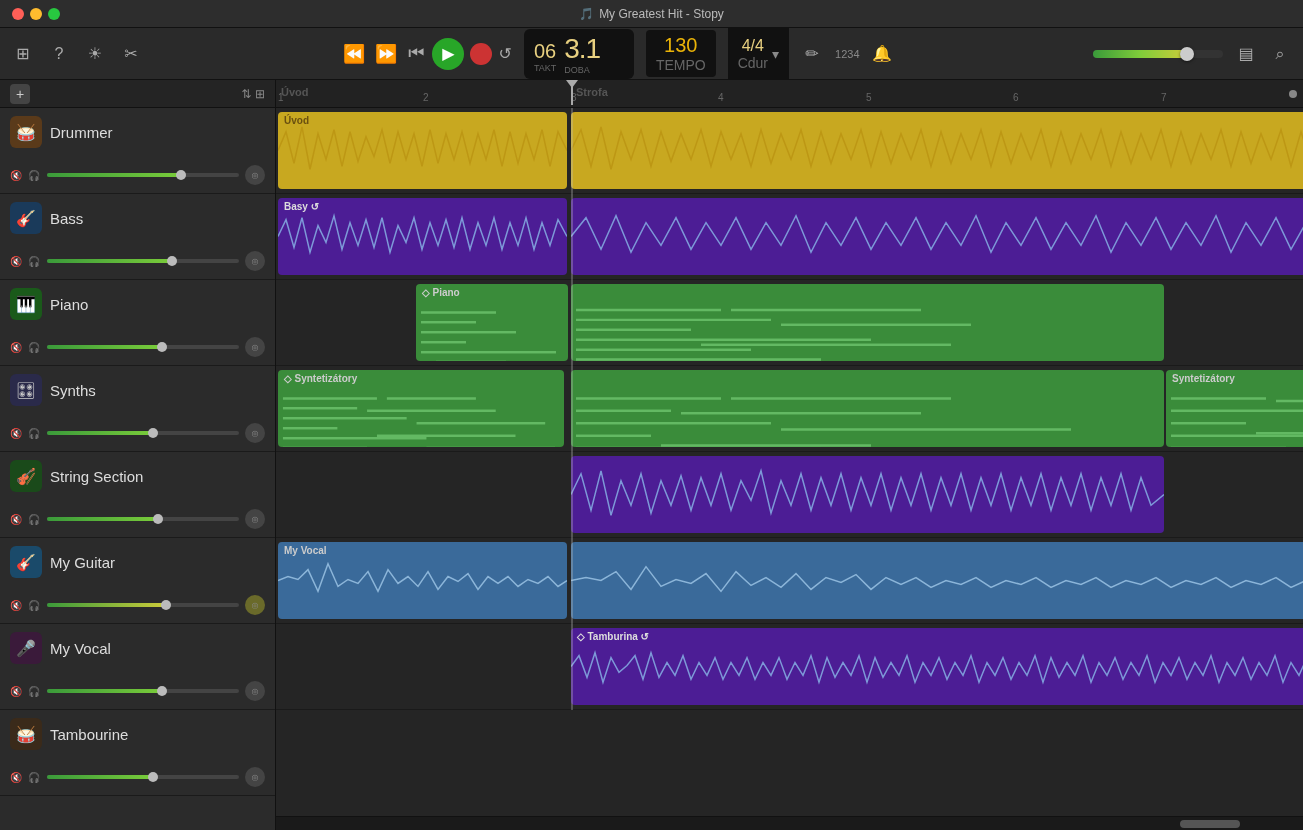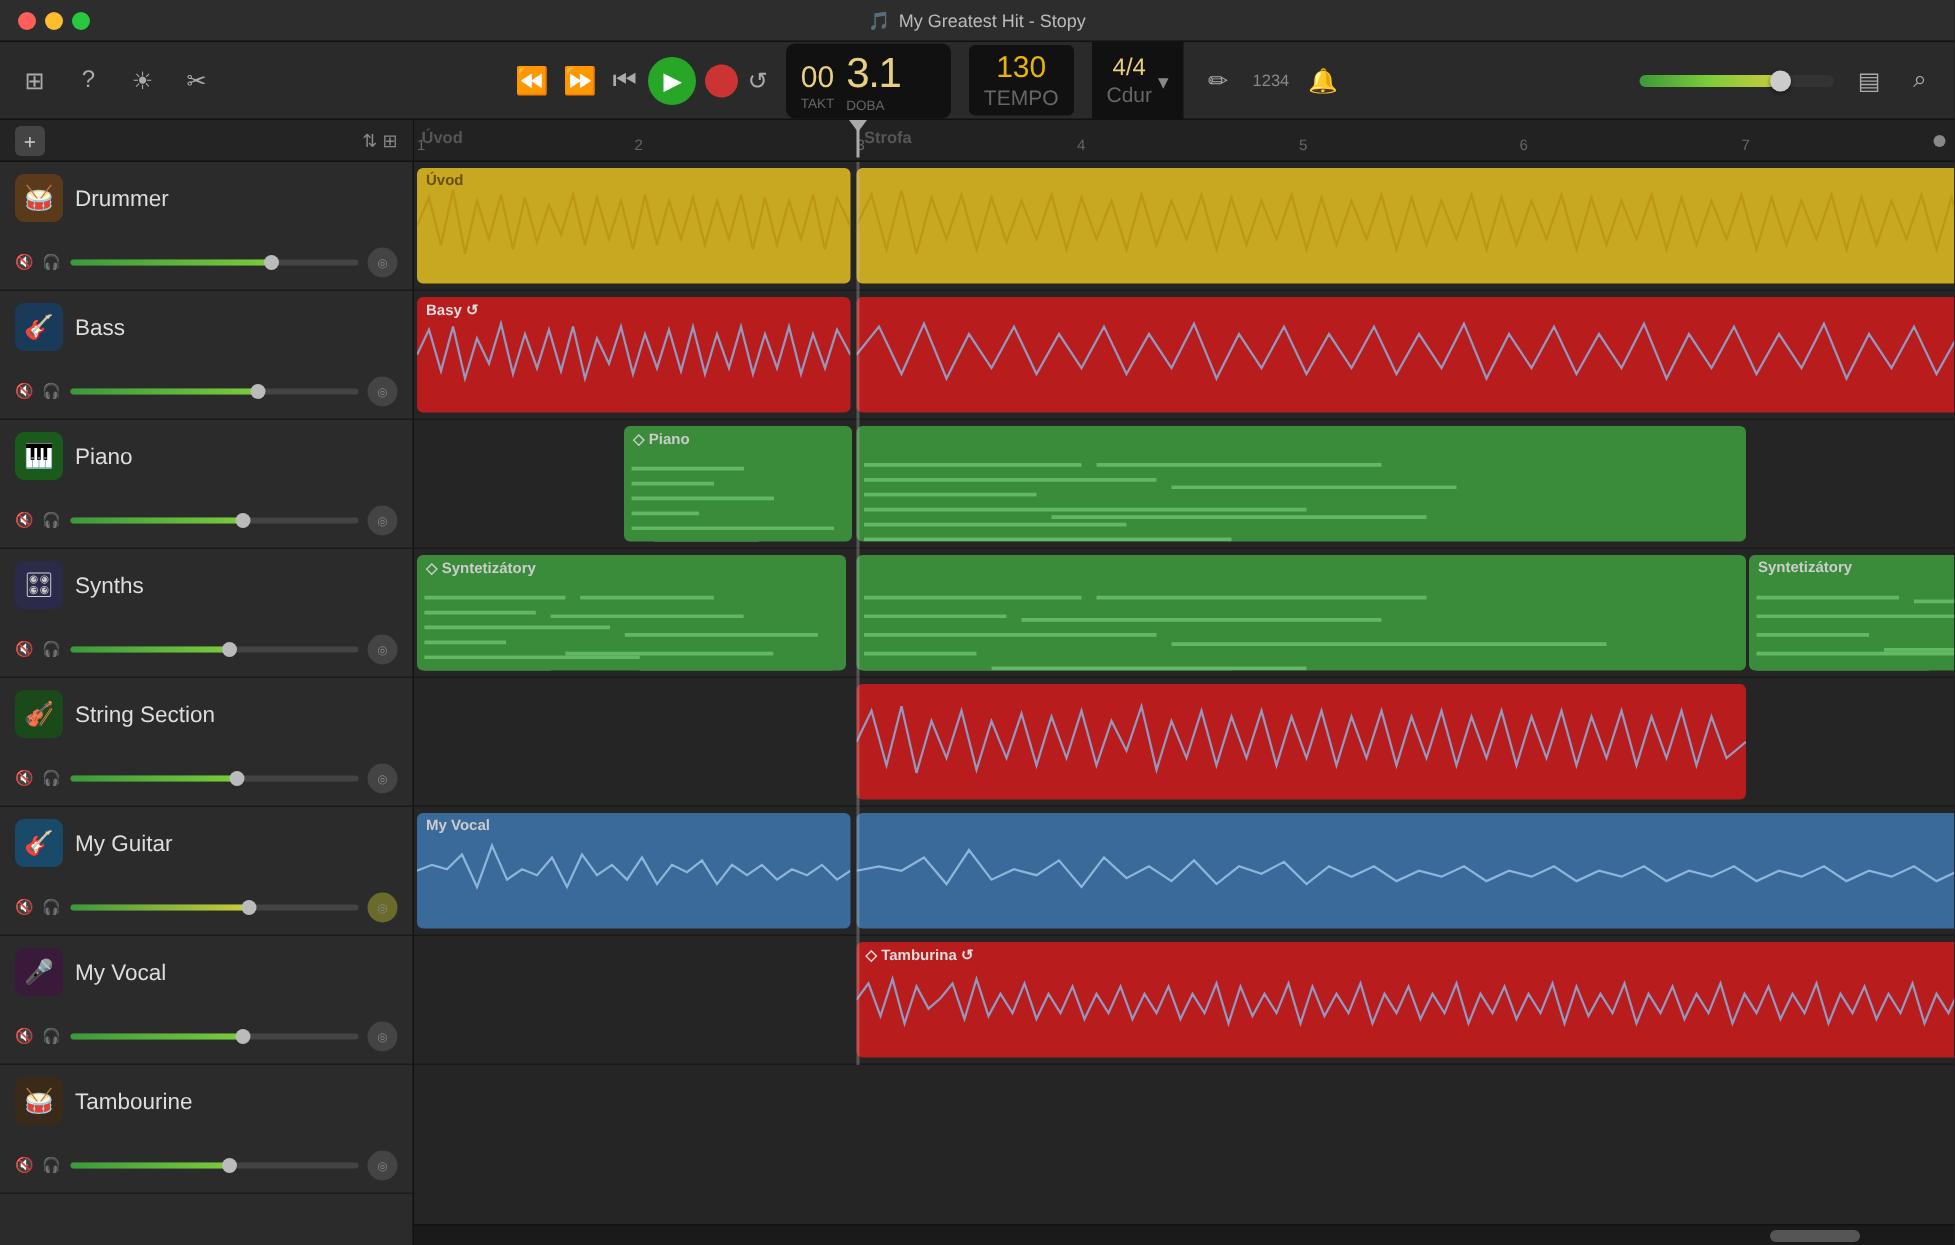--- a/index.html
+++ b/index.html
@@ -269,21 +269,21 @@
     }
 
     
     .region-yellow {
       background: #c8a820;
     }
     .region-yellow .region-label { color: #333; }
 
     
     .region-blue {
-      background: #b91c1c;
+      background: #4c1d95;
       text-align: center;
     }
     .region-blue .region-label { color: #ddd; }
 
     
     .region-green {
       background: #3a8c3a;
     }
     .region-green .region-label { color: #ccc; }
 
@@ -343,21 +343,21 @@
       <button class="btn-rewind">⏪</button>
       <button class="btn-fastforward">⏩</button>
       <button class="btn-tostart">⏮</button>
       <button class="btn-play">▶</button>
       <button class="btn-record"></button>
       <button class="btn-cycle">↺</button>
     </div>
 
     <div class="position-display">
       <div>
-        <div style="font-size:20px;color:#e8d080;font-weight:300;">00</div>
+        <div style="font-size:20px;color:#e8d080;font-weight:300;">06</div>
         <div style="font-size:9px;color:#666;">TAKT</div>
       </div>
       <div>
         <div style="font-size:28px;color:#e8d080;font-weight:300;letter-spacing:-1px;">3.1</div>
         <div style="font-size:9px;color:#666;">DOBA</div>
       </div>
     </div>
 
     <div class="tempo-display">
       <div class="tempo-val">130</div>

